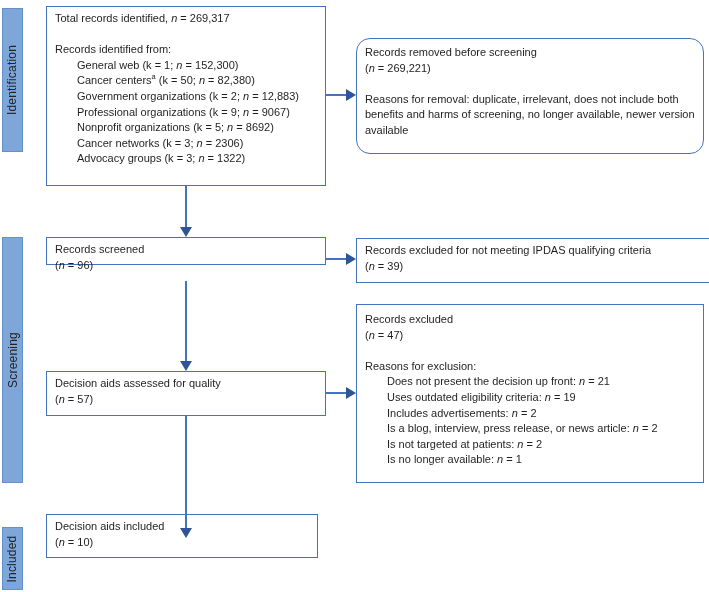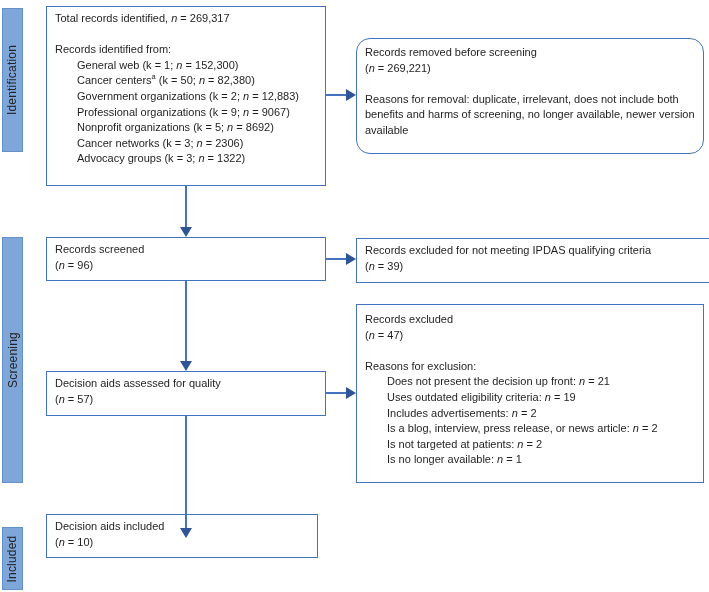--- a/index.html
+++ b/index.html
@@ -40,21 +40,21 @@
     font-size:11px;
   }
   .box .line{line-height:15.6px;white-space:nowrap;}
   .box .line.wrap{white-space:normal;}
   .box .line.ind{padding-left:22px;}
   .box i{font-style:italic;}
   .box sup{font-size:7.5px;vertical-align:super;line-height:0;}
 
   .box-identified{left:46px;top:6px;width:280px;height:180px;}
   .box-removed{left:356px;top:38px;width:348px;height:116px;padding-top:6px;border-radius:14px;}
-  .box-screened{left:46px;top:237px;width:280px;height:44px;}
+  .box-screened{left:46px;top:237px;width:280px;height:28px;}
   .box-excluded-screening{left:356px;top:238px;width:416px;height:45px;}
   .box-assessed{left:46px;top:371px;width:280px;height:45px;}
   .box-excluded-quality{left:356px;top:304px;width:348px;height:179px;padding-top:7px;}
   .box-included{left:46px;top:514px;width:272px;height:44px;}
 
   
   .aline{position:absolute;background:var(--arrow-line,#4473BF);}
   .ahead{position:absolute;width:0;height:0;}
   .ahead.down{border-left:6px solid transparent;border-right:6px solid transparent;border-top:10px solid var(--arrow-head,#2F5597);}
   .ahead.right{border-top:6px solid transparent;border-bottom:6px solid transparent;border-left:10px solid var(--arrow-head,#2F5597);}

